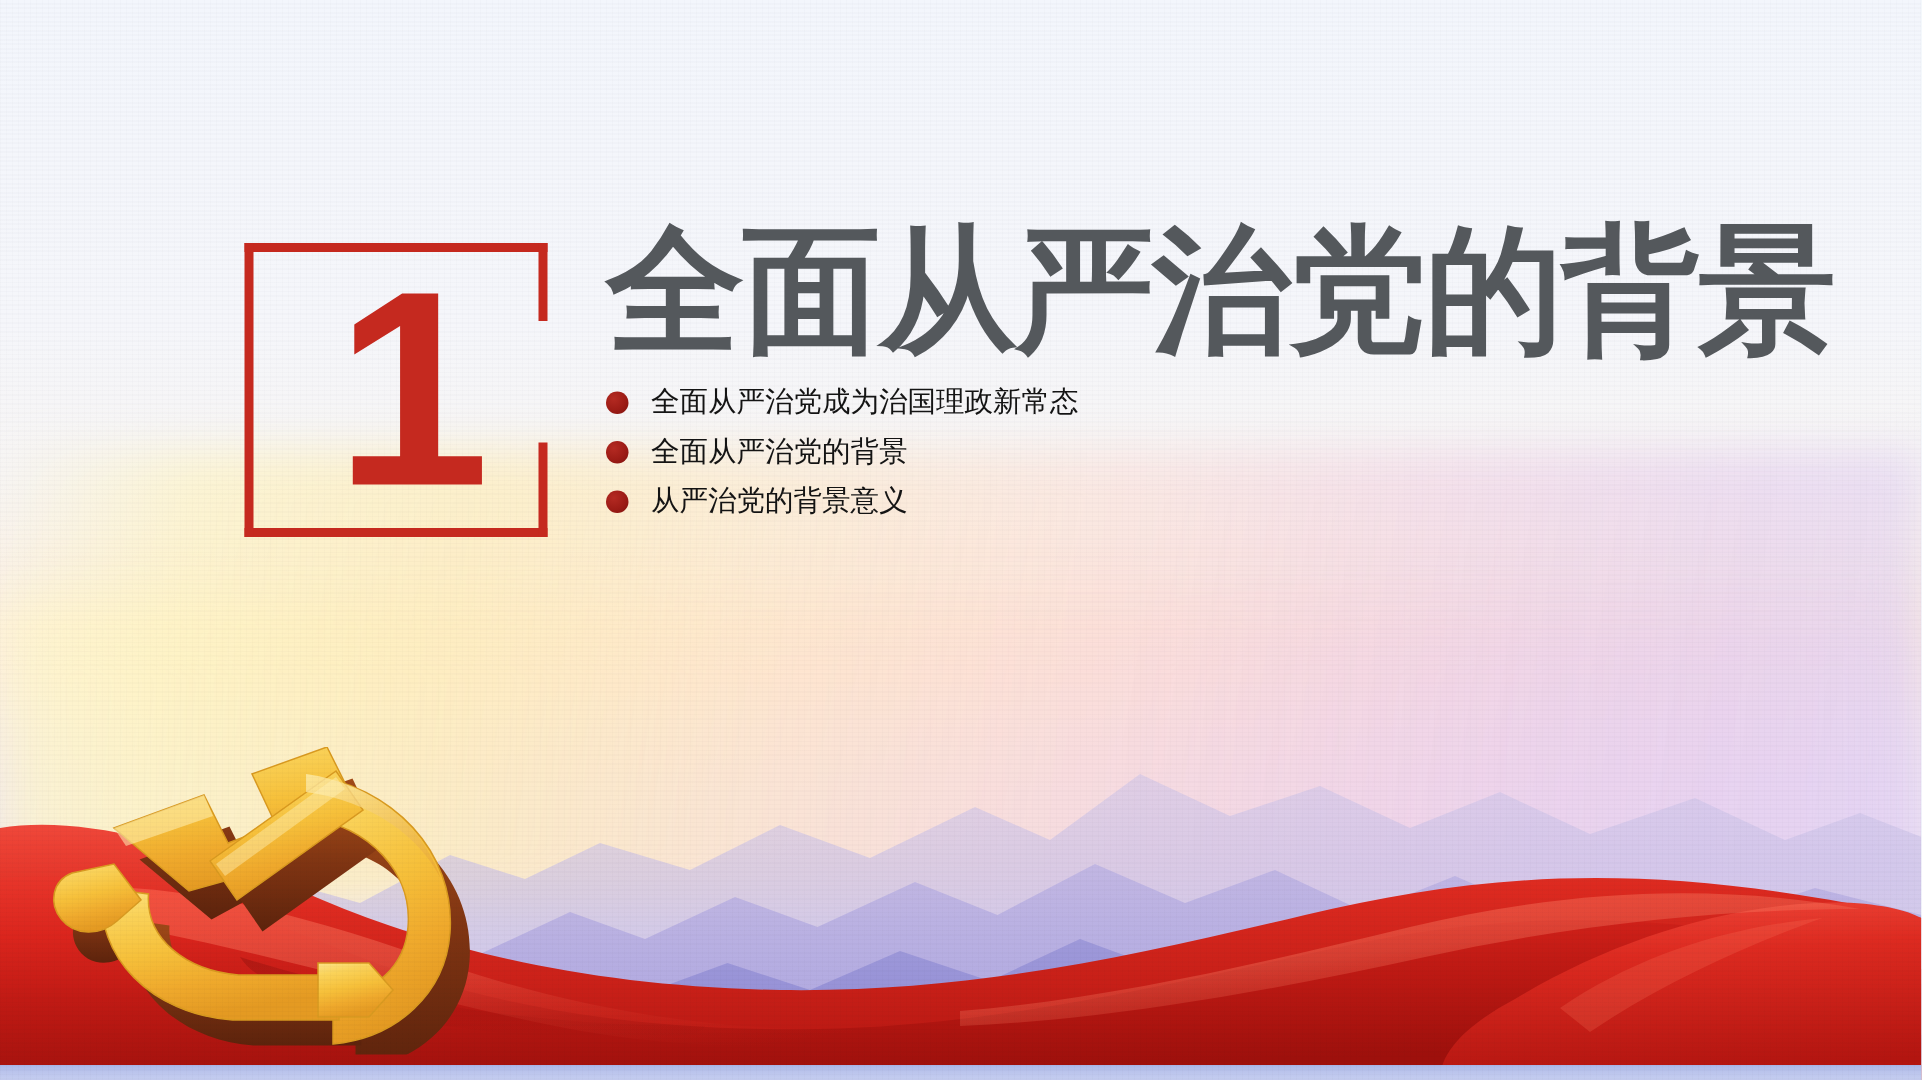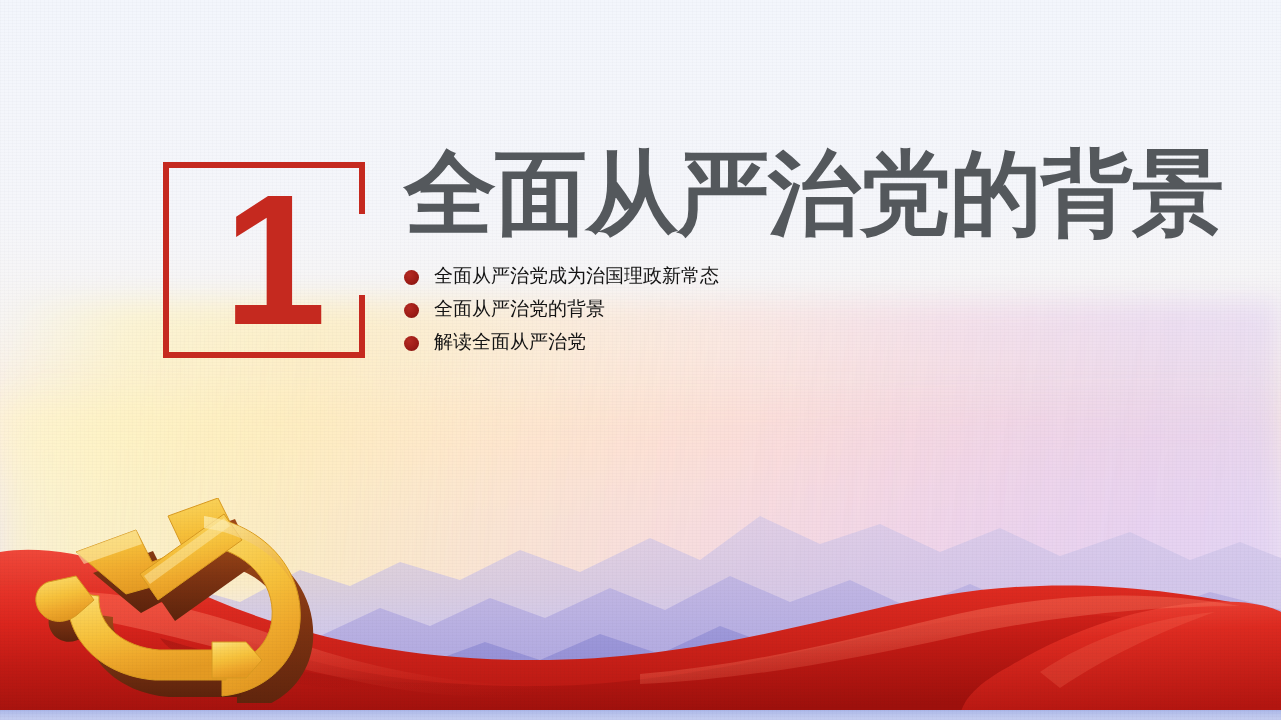--- a/index.html
+++ b/index.html
@@ -104,21 +104,21 @@
   
   .title{
     position:absolute;left:404px;top:148px;
     font-size:92px;font-weight:bold;color:#54585c;
     letter-spacing:-1px;line-height:1;white-space:nowrap;
     font-family:"DejaVu Sans","Liberation Sans",sans-serif;
   }
 
   
   .bullets{position:absolute;left:404px;top:252px;}
-  .bullet-row{display:flex;align-items:flex-end;height:33px;}
+  .bullet-row{display:flex;align-items:center;height:33px;}
   .bullet-dot{
     width:15px;height:15px;border-radius:50%;
     background:radial-gradient(circle at 35% 32%, #b42a22 0%, #9d1c16 55%, #7e120e 100%);
     flex:0 0 auto;margin-right:15px;
   }
   .bullet-text{
     font-size:19px;color:#141414;line-height:1;white-space:nowrap;
     font-family:"DejaVu Sans","Liberation Sans",sans-serif;
   }
 
@@ -291,17 +291,17 @@
     <div class="bullet-row">
       <span class="bullet-dot"></span>
       <span class="bullet-text">全面从严治党成为治国理政新常态</span>
     </div>
     <div class="bullet-row">
       <span class="bullet-dot"></span>
       <span class="bullet-text">全面从严治党的背景</span>
     </div>
     <div class="bullet-row">
       <span class="bullet-dot"></span>
-      <span class="bullet-text">解读全面从严治党</span>
+      <span class="bullet-text">从严治党的背景意义</span>
     </div>
   </div>
 
 </div>
 
 </body></html>

